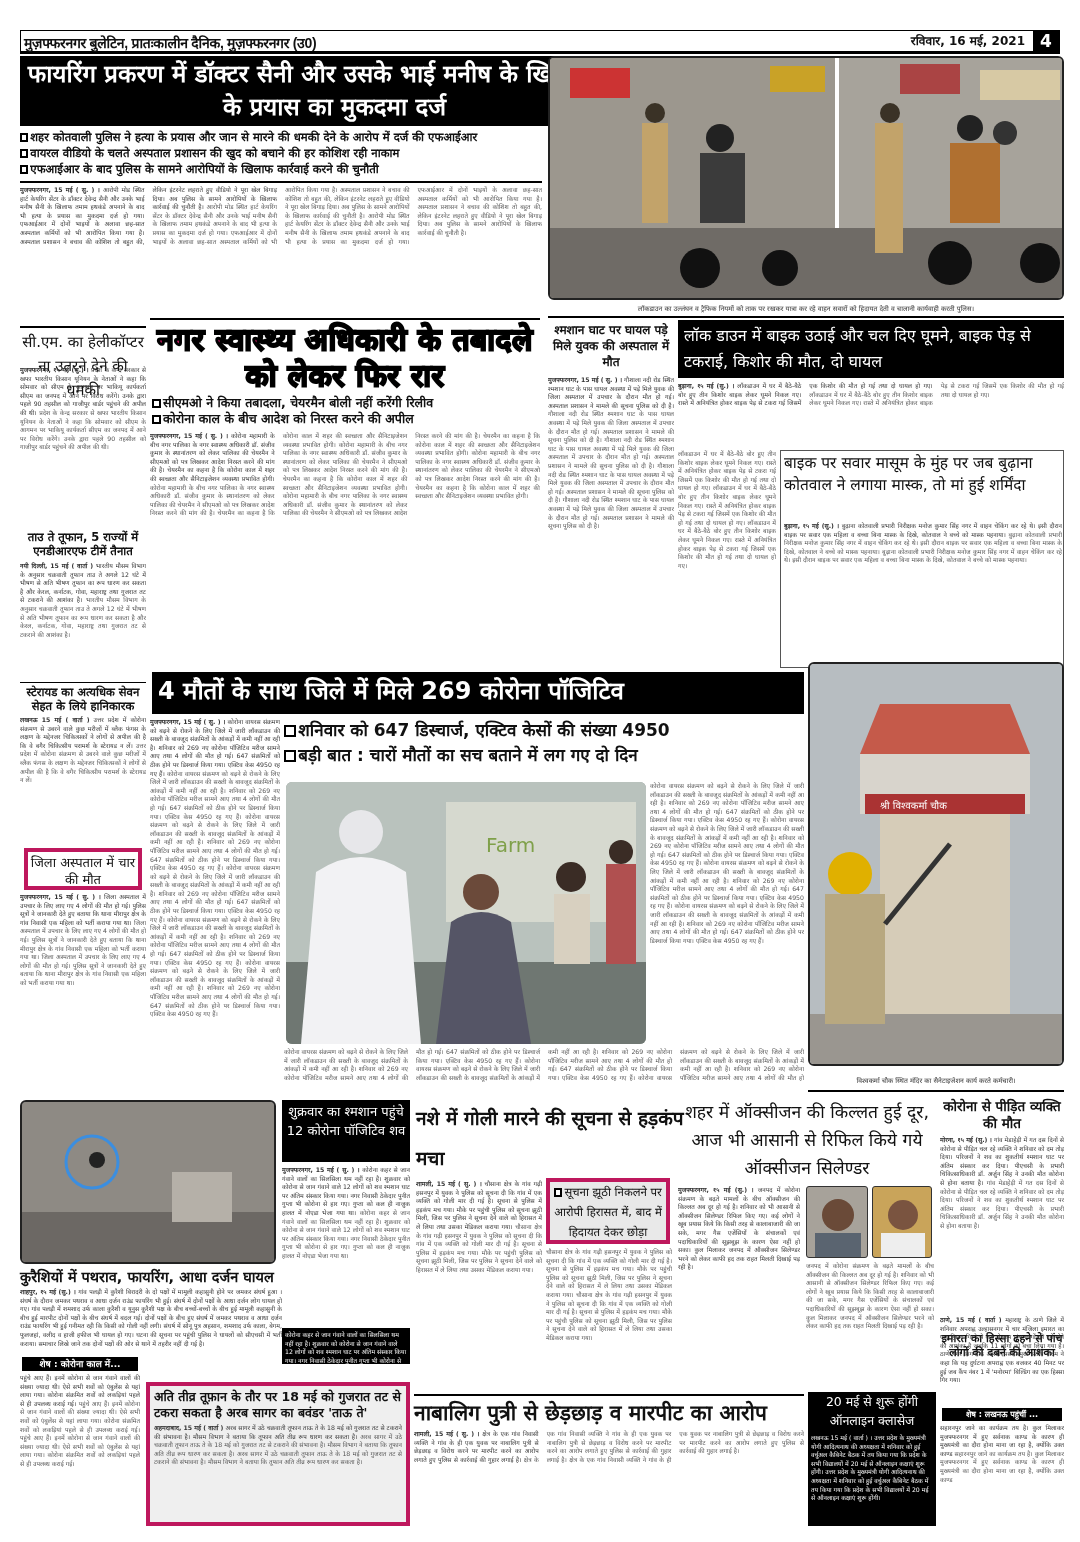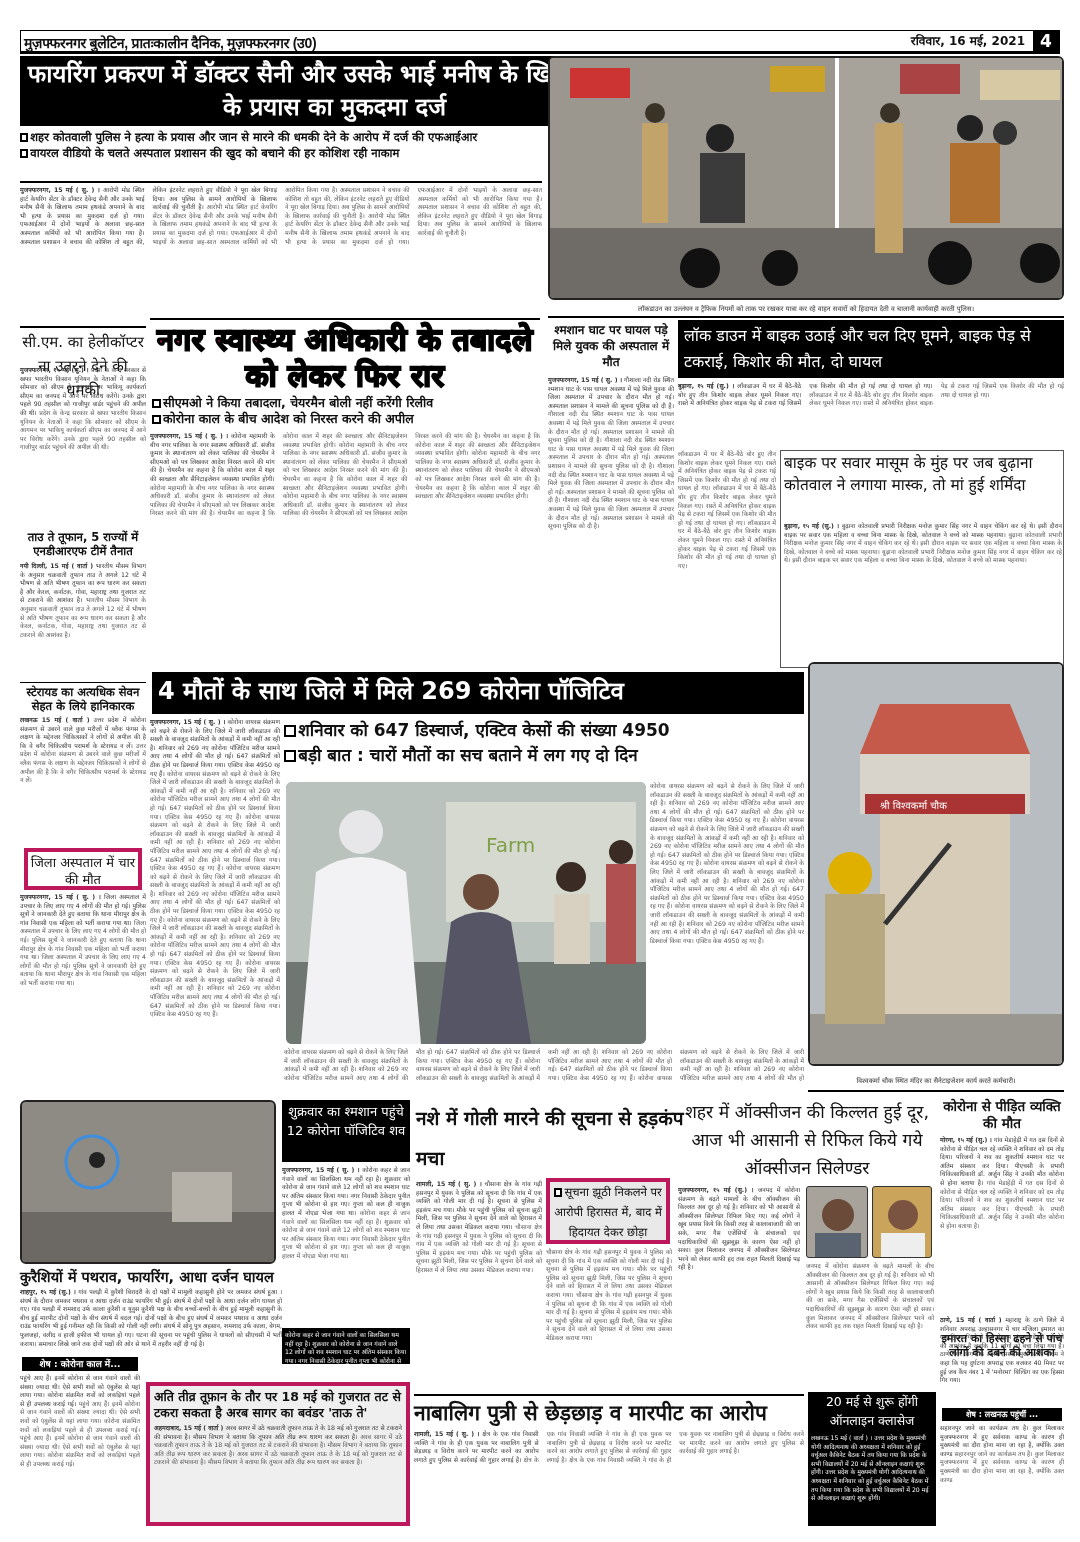--- a/index.html
+++ b/index.html
@@ -26,20 +26,21 @@
   <span style="position:absolute;left:3px;top:2px;font-family:'Liberation Sans Narrow','Liberation Sans',sans-serif;font-weight:bold;font-size:14px;letter-spacing:-0.3px;">मुज़फ्फरनगर बुलेटिन, प्रातःकालीन दैनिक, मुज़फ्फरनगर (उ0)</span>
   <span style="position:absolute;right:34px;top:1px;font-weight:bold;font-size:12px;">रविवार, 16 मई, 2021</span>
   <span style="position:absolute;right:0;top:-1px;width:26px;height:23px;background:#000;color:#fff;font-weight:bold;font-size:17px;text-align:center;line-height:23px;">4</span>
 </div>
 
 <div class="abs hl-black" style="left:20px;top:56px;width:629px;height:70px;font-size:24px;line-height:33px;padding:2px 6px;text-align:center;">फायरिंग प्रकरण में डॉक्टर सैनी और उसके भाई मनीष के खिलाफ हत्या के प्रयास का मुकदमा दर्ज</div>
 
 <div class="abs" style="left:20px;top:129px;width:522px;font-size:11.5px;line-height:16px;font-weight:bold;">
   <div><span class="bullet-box"></span><span>शहर कोतवाली पुलिस ने हत्या के प्रयास और जान से मारने की धमकी देने के आरोप में दर्ज की एफआईआर</span></div>
   <div><span class="bullet-box"></span><span>वायरल वीडियो के चलते  अस्पताल प्रशासन की खुद को बचाने की हर कोशिश रही नाकाम</span></div>
+  <div><span class="bullet-box"></span><span>एफआईआर के बाद पुलिस के सामने आरोपियों के खिलाफ कार्रवाई करने की चुनौती</span></div>
 </div>
 <div class="abs rule" style="left:20px;top:181px;width:522px;height:2px;"></div>
 
 <div class="abs body-text" style="left:20px;top:186px;width:522px;height:126px;column-count:4;column-gap:8px;">
   <span class="lead">मुजफ्फरनगर, 15 मई ( सु. ) ।</span>
   <span>आरोपी मोड स्थित हार्ट केयरिंग सेंटर के डॉक्टर देवेन्द्र सैनी और उनके भाई मनीष सैनी के खिलाफ तमाम हथकंडे अपनाने के बाद भी हत्या के प्रयास का मुकदमा दर्ज हो गया। एफआईआर में दोनों भाइयों के अलावा छह-सात अस्पताल कर्मियों को भी आरोपित किया गया है। अस्पताल प्रशासन ने बचाव की कोशिश तो बहुत की, लेकिन इंटरनेट लहराते हुए वीडियो ने पूरा खेल बिगाड़ दिया। अब पुलिस के सामने आरोपियों के खिलाफ कार्रवाई की चुनौती है।</span>
   <span class="filler">आरोपी मोड स्थित हार्ट केयरिंग सेंटर के डॉक्टर देवेन्द्र सैनी और उनके भाई मनीष सैनी के खिलाफ तमाम हथकंडे अपनाने के बाद भी हत्या के प्रयास का मुकदमा दर्ज हो गया। एफआईआर में दोनों भाइयों के अलावा छह-सात अस्पताल कर्मियों को भी आरोपित किया गया है। अस्पताल प्रशासन ने बचाव की कोशिश तो बहुत की, लेकिन इंटरनेट लहराते हुए वीडियो ने पूरा खेल बिगाड़ दिया। अब पुलिस के सामने आरोपियों के खिलाफ कार्रवाई की चुनौती है।</span>
   <span class="filler">आरोपी मोड स्थित हार्ट केयरिंग सेंटर के डॉक्टर देवेन्द्र सैनी और उनके भाई मनीष सैनी के खिलाफ तमाम हथकंडे अपनाने के बाद भी हत्या के प्रयास का मुकदमा दर्ज हो गया। एफआईआर में दोनों भाइयों के अलावा छह-सात अस्पताल कर्मियों को भी आरोपित किया गया है। अस्पताल प्रशासन ने बचाव की कोशिश तो बहुत की, लेकिन इंटरनेट लहराते हुए वीडियो ने पूरा खेल बिगाड़ दिया। अब पुलिस के सामने आरोपियों के खिलाफ कार्रवाई की चुनौती है।</span>
 </div>
 

